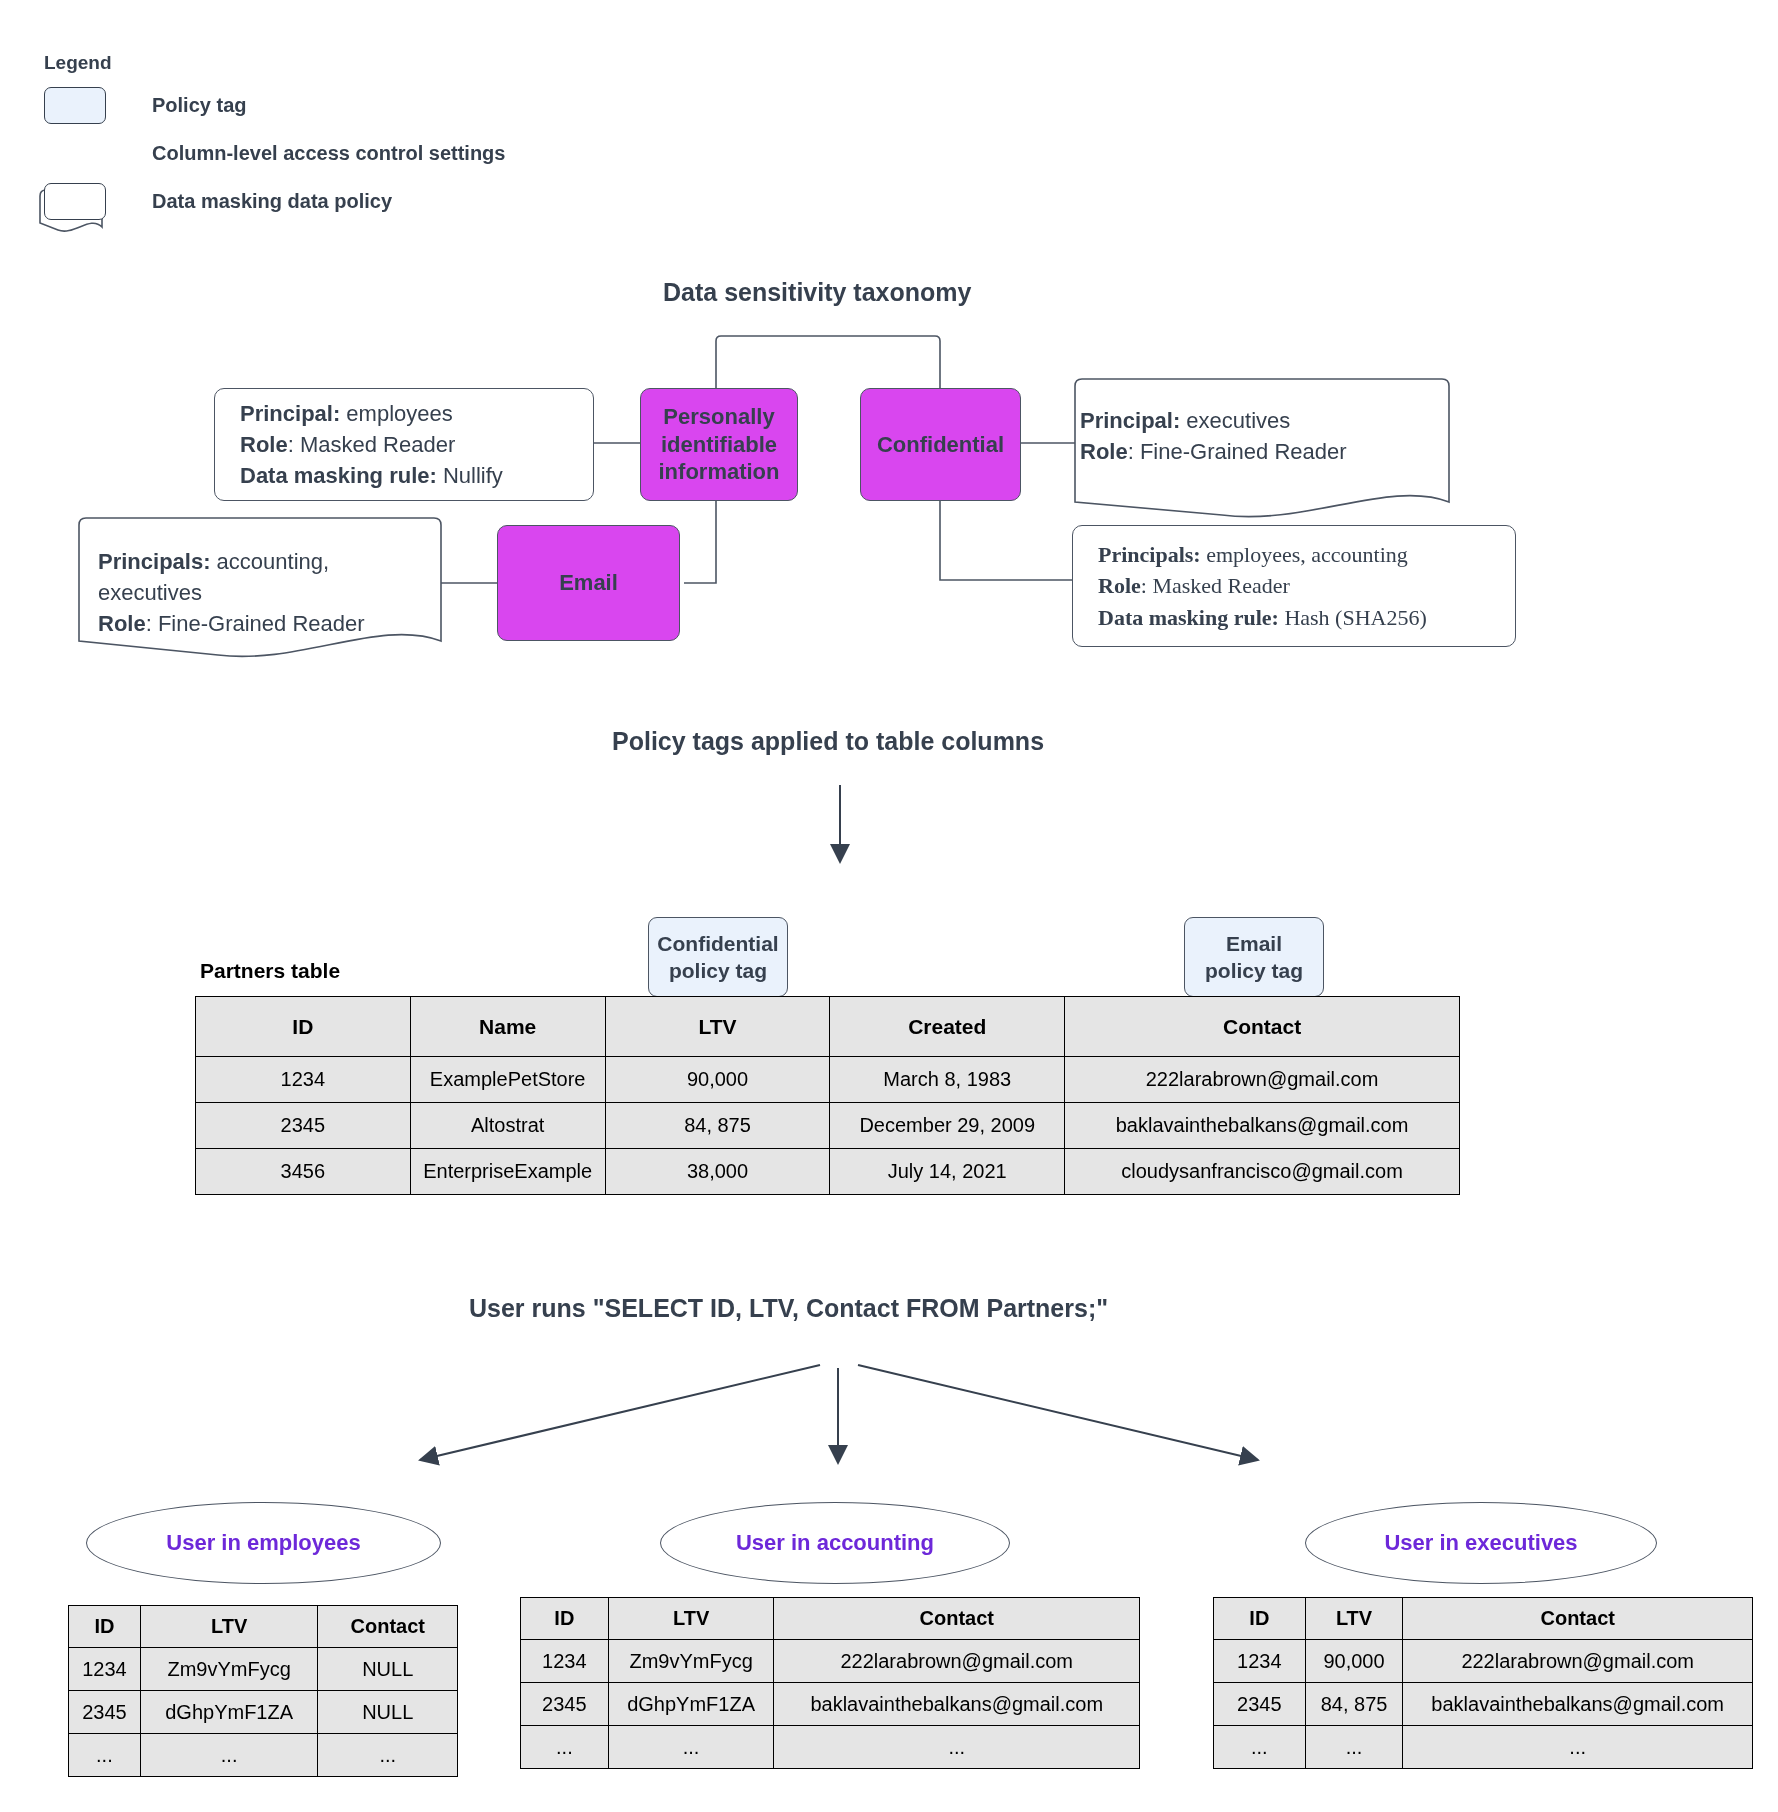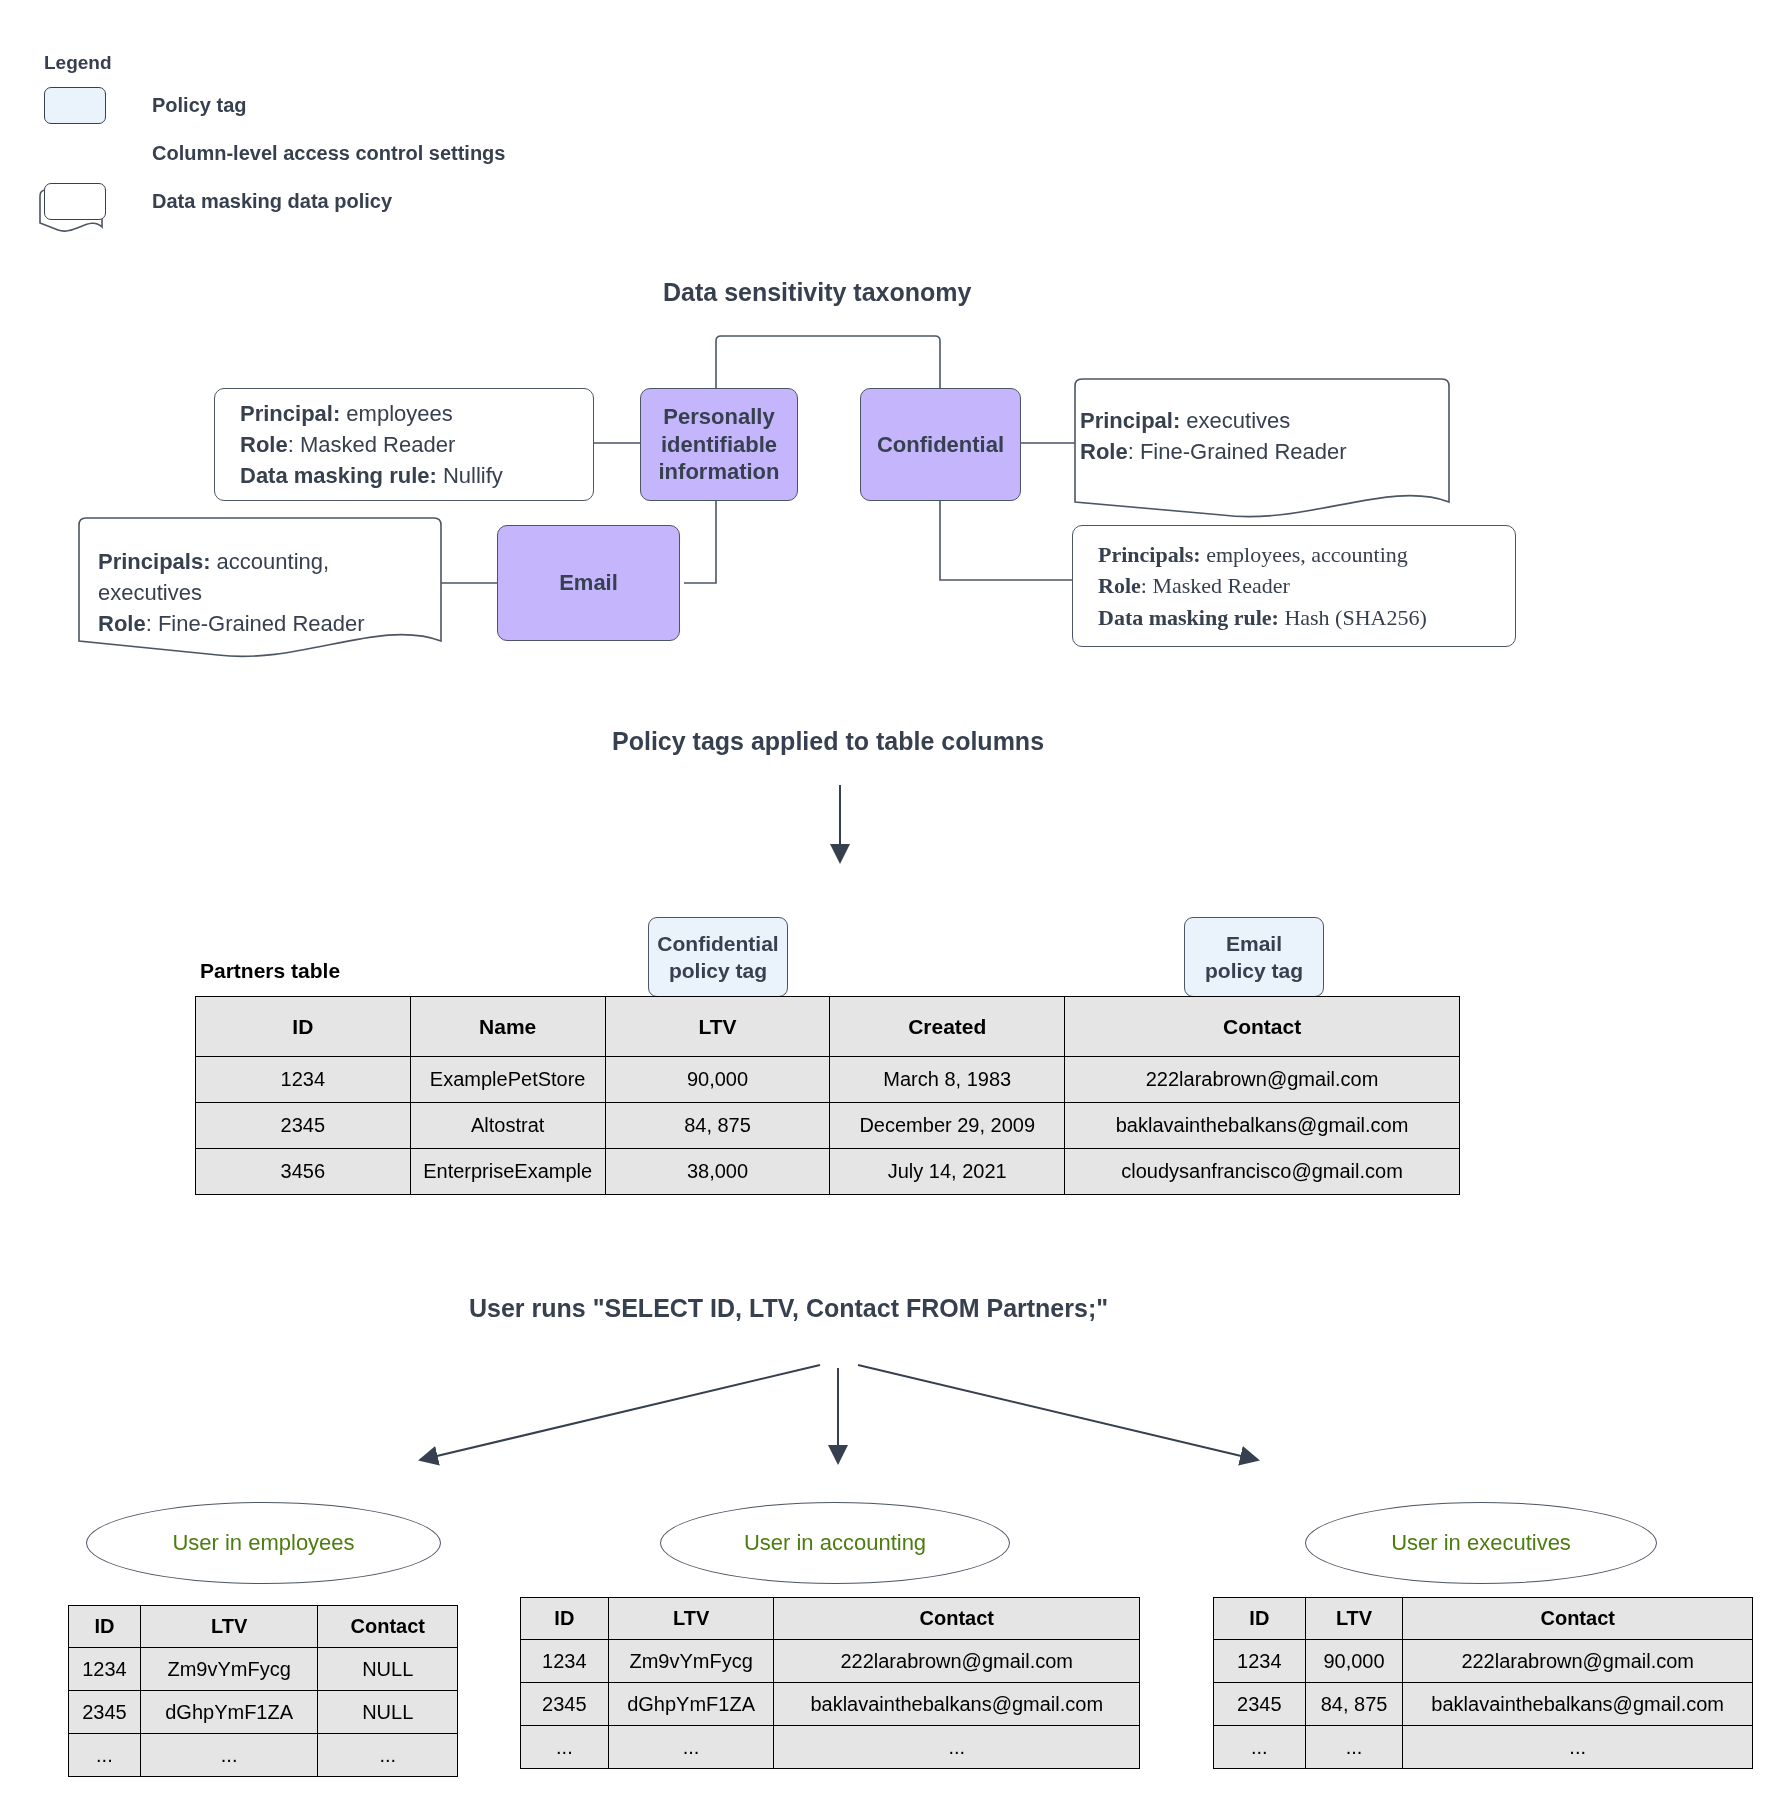--- a/index.html
+++ b/index.html
@@ -20,21 +20,21 @@
   .sw-tag{background:#eaf2fc;}
   .sw-plain{background:#ffffff;}
   .legend-label{font-size:20px;font-weight:bold;margin-left:46px;white-space:nowrap;color:#36404e;}
 
   
   .section-title{position:absolute;font-size:25px;font-weight:bold;color:#36404e;white-space:nowrap;}
 
   
   .node{position:absolute;box-sizing:border-box;border:1.6px solid #4c5563;border-radius:10px;
         display:flex;align-items:center;}
-  .node.tag{background:#c4b5fd;justify-content:center;text-align:center;}
+  .node.tag{background:#d946ef;justify-content:center;text-align:center;}
   .node.tag .n-txt{font-size:22px;font-weight:bold;line-height:1.26;color:#36404e;}
   .node.policy{background:#ffffff;padding-left:25px;}
   .node.policy .n-txt{font-size:22px;line-height:1.42;color:#36404e;}
   .node .n-txt b{font-weight:bold;}
 
   
   .waveText{position:absolute;font-size:22px;line-height:1.42;color:#36404e;}
 
   
   table.grid{position:absolute;border-collapse:collapse;background:#e5e5e5;}
@@ -61,21 +61,21 @@
   .tlabel{position:absolute;font-size:21px;font-weight:bold;color:#000;white-space:nowrap;}
 
   
   .coltag{position:absolute;box-sizing:border-box;background:#eaf2fc;border:1.6px solid #4c5563;
           border-radius:9px;display:flex;align-items:center;justify-content:center;text-align:center;
           font-size:21px;font-weight:bold;line-height:1.3;color:#36404e;}
 
   
   .userpill{position:absolute;box-sizing:border-box;border:1.6px solid #4c5563;background:#fff;
             border-radius:50%/50%;display:flex;align-items:center;justify-content:center;
-            font-size:22px;font-weight:normal;color:#4d7c0f;white-space:nowrap;}
+            font-size:22px;font-weight:bold;color:#6d28d9;white-space:nowrap;}
 </style>
 </head>
 <body>
 
 <svg class="svgroot" viewBox="0 0 1778 1812">
   <defs>
     <marker id="arw" markerWidth="12" markerHeight="12" refX="9" refY="5" orient="auto">
       <path d="M0,0 L10,5 L0,10 z" fill="#36404e"></path>
     </marker>
   </defs>

